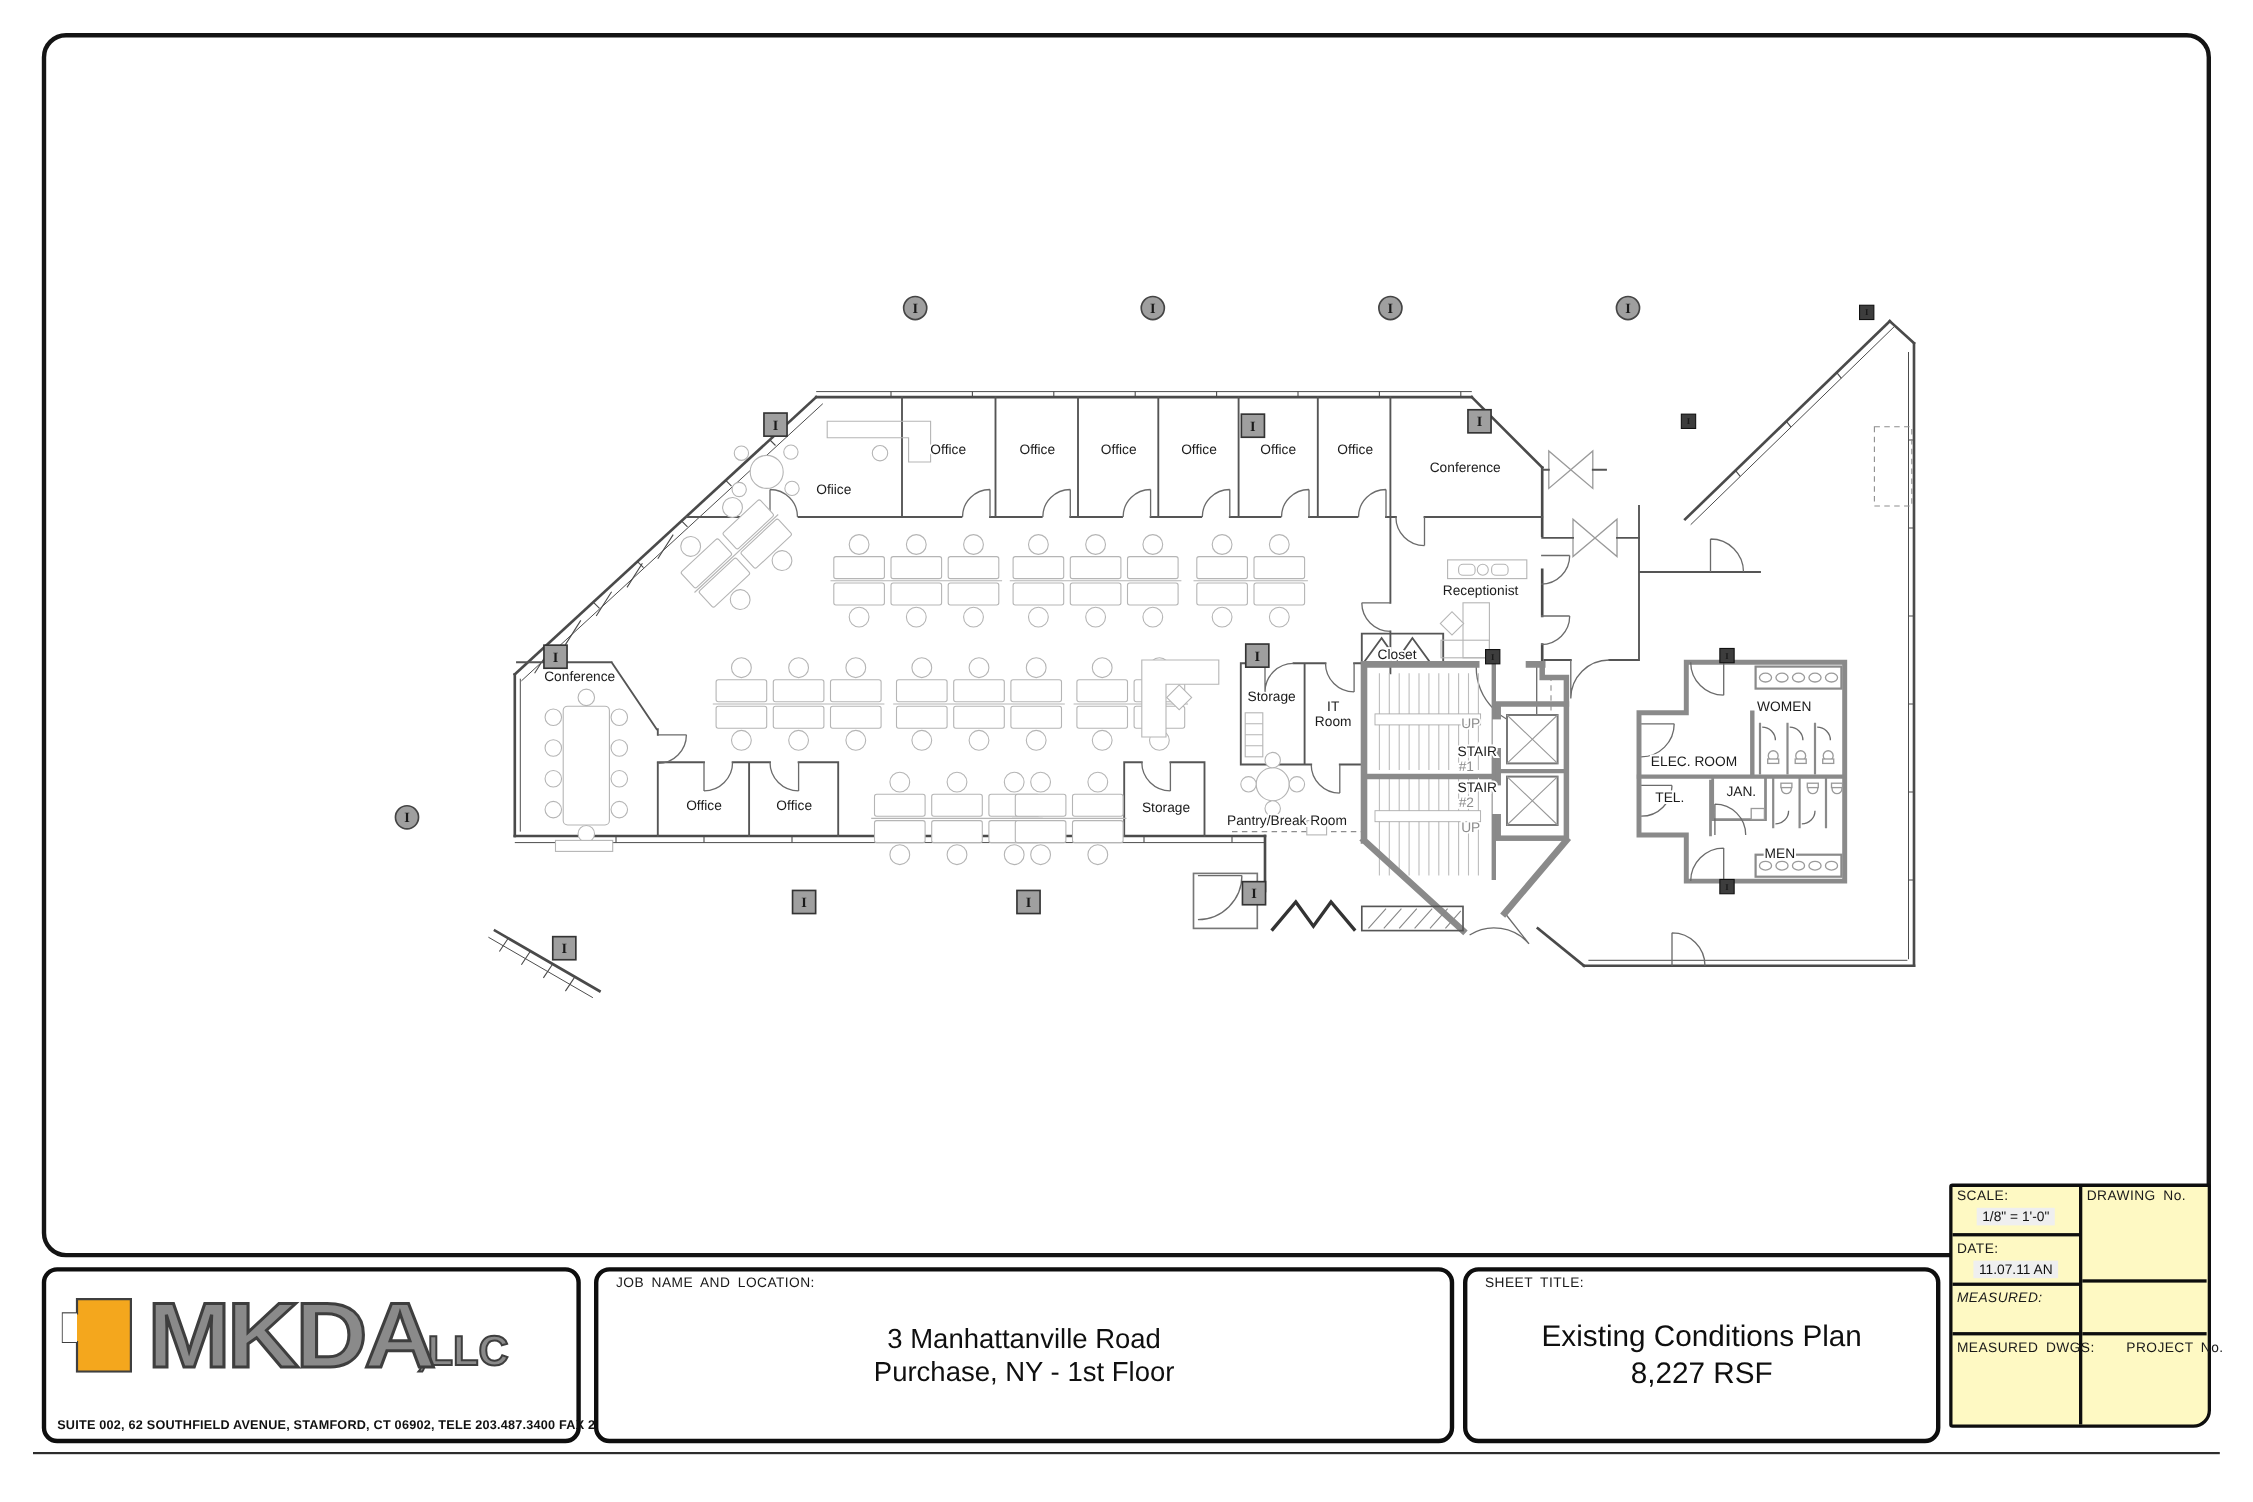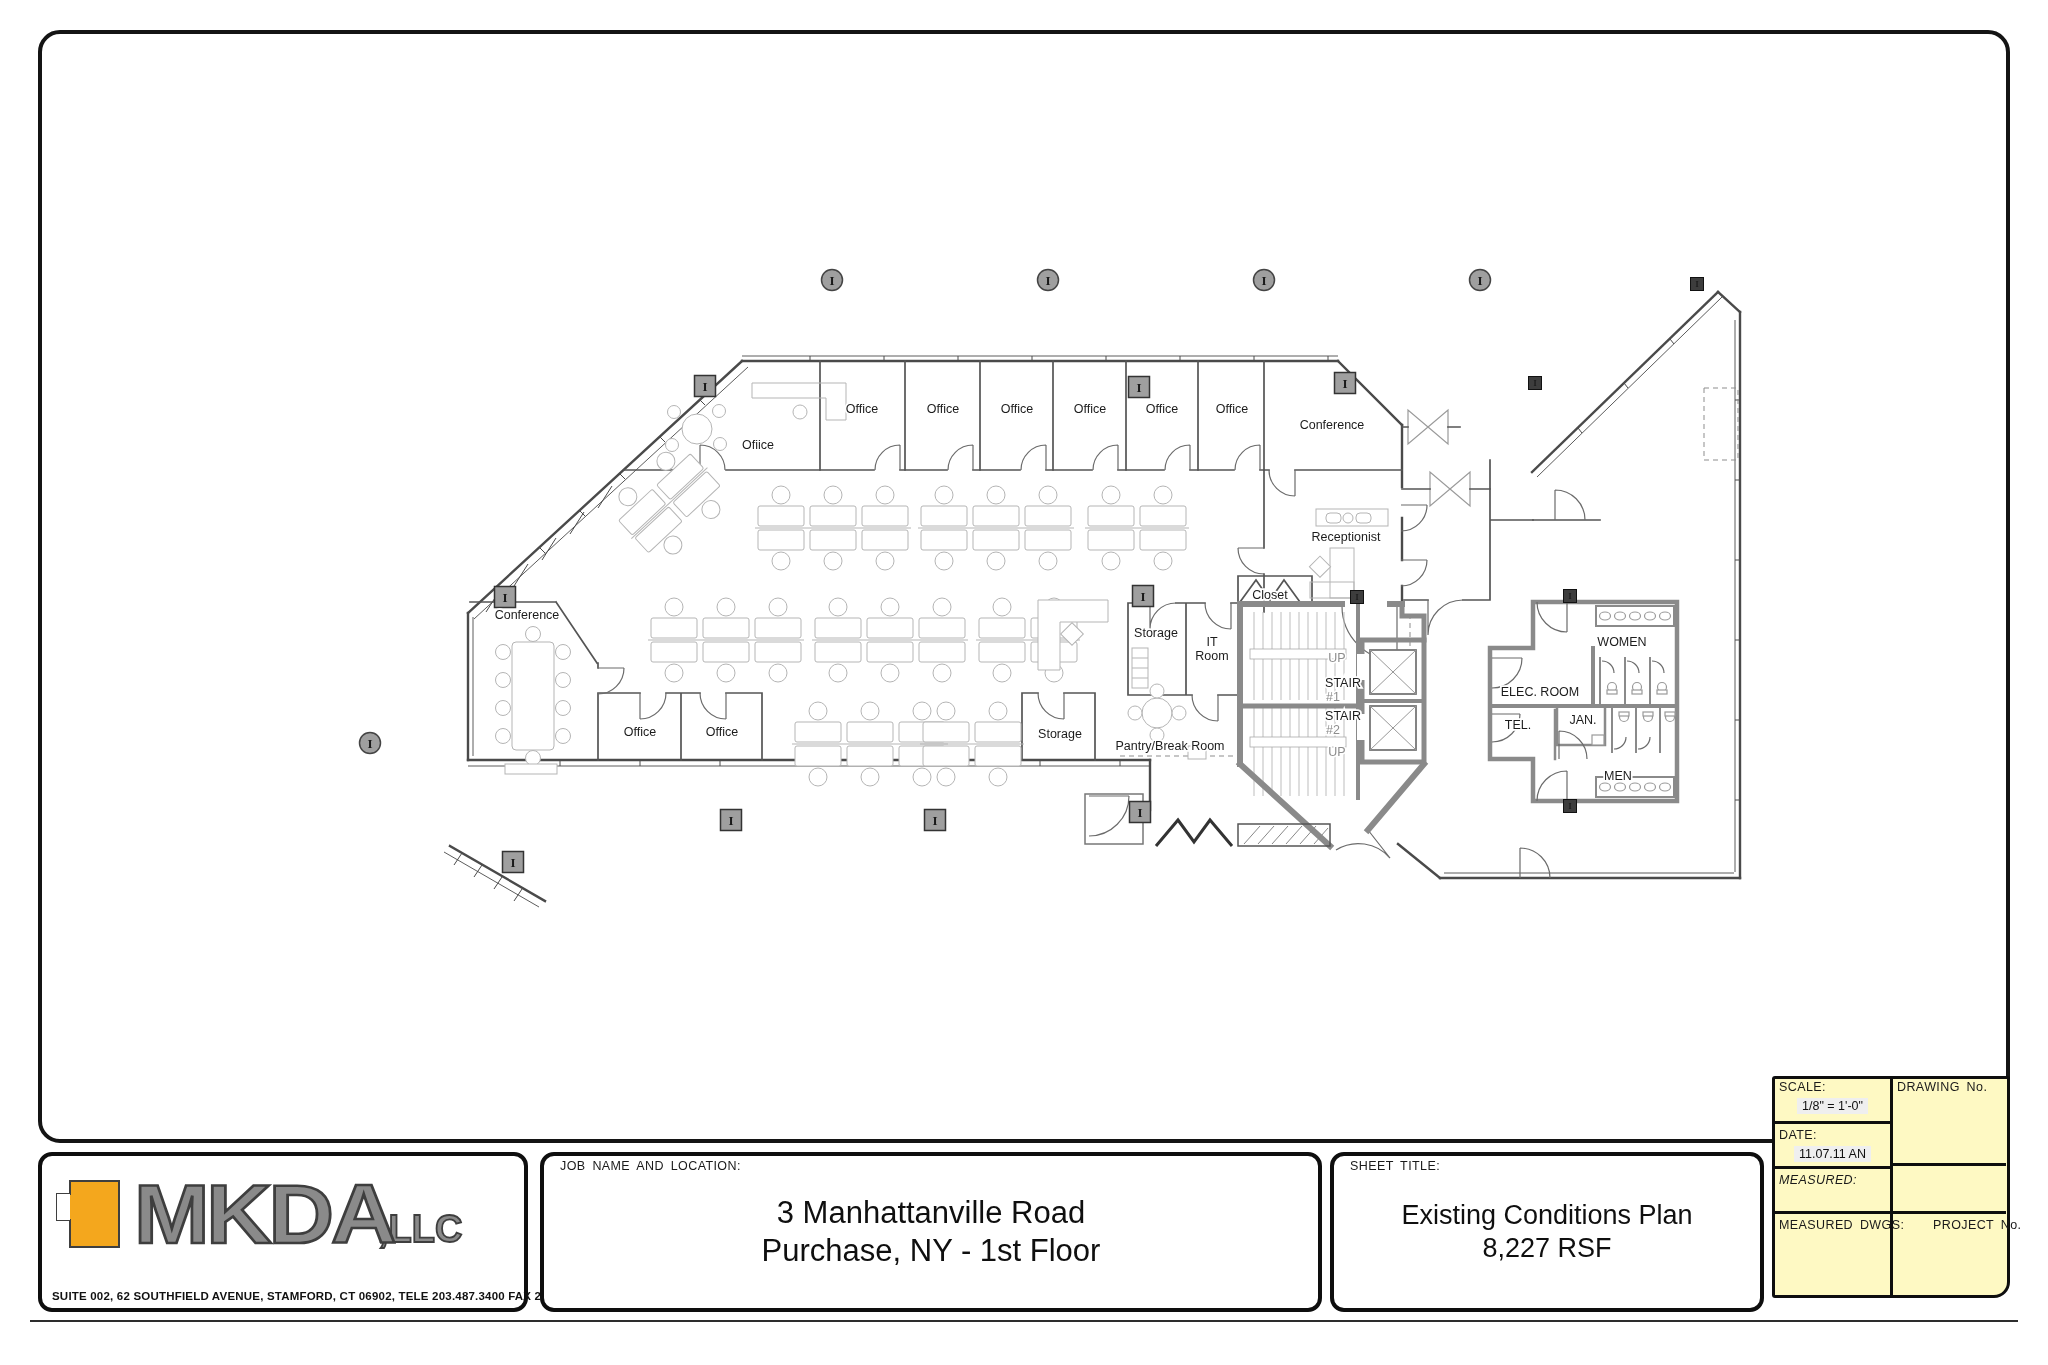--- a/index.html
+++ b/index.html
@@ -26,21 +26,21 @@
   .brand-text{font-size:84px;font-weight:800;color:#8a8a8a;letter-spacing:-3px;
               -webkit-text-stroke:2.6px #3e3e3e;margin-left:14px;transform:scaleX(1.08);
               transform-origin:left center;line-height:1;}
   .brand-suffix{font-size:38px;font-weight:700;color:#8a8a8a;-webkit-text-stroke:1.8px #3e3e3e;
                 margin-left:4px;margin-top:30px;line-height:1;}
   .logo-address{position:absolute;left:10px;right:10px;bottom:6px;font-size:11.5px;
                 font-weight:bold;color:#111;white-space:nowrap;letter-spacing:.2px;}
 
   .box-job{left:540px;width:782px;}
   .box-sheet{left:1330px;width:434px;}
-  .big-line{font-size:31px;color:#0f0f0f;text-align:center;}
+  .big-line{font-size:25px;color:#0f0f0f;text-align:center;}
   .sheet-line{font-size:27px;color:#0f0f0f;}
 
   
   .box-grid{position:absolute;left:1772px;top:1076px;width:238px;height:222px;
             border:3.5px solid #0e0e0e;border-radius:3px 3px 16px 3px;background:#fef9c3;
             box-sizing:border-box;}
   .cell{position:absolute;box-sizing:border-box;border-color:#0e0e0e;}
   .cell .panel-label{top:1px;left:4px;}
   .cell-value{position:absolute;left:0;right:0;top:20px;text-align:center;font-size:12.5px;}
   .cell-value span{background:#efefef;padding:1px 5px;}

